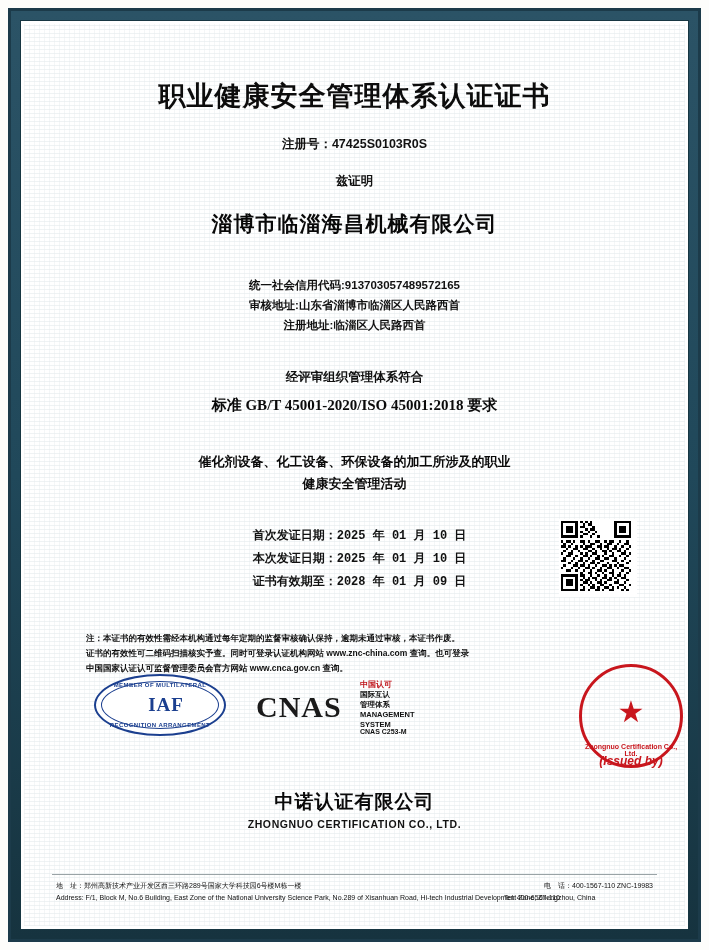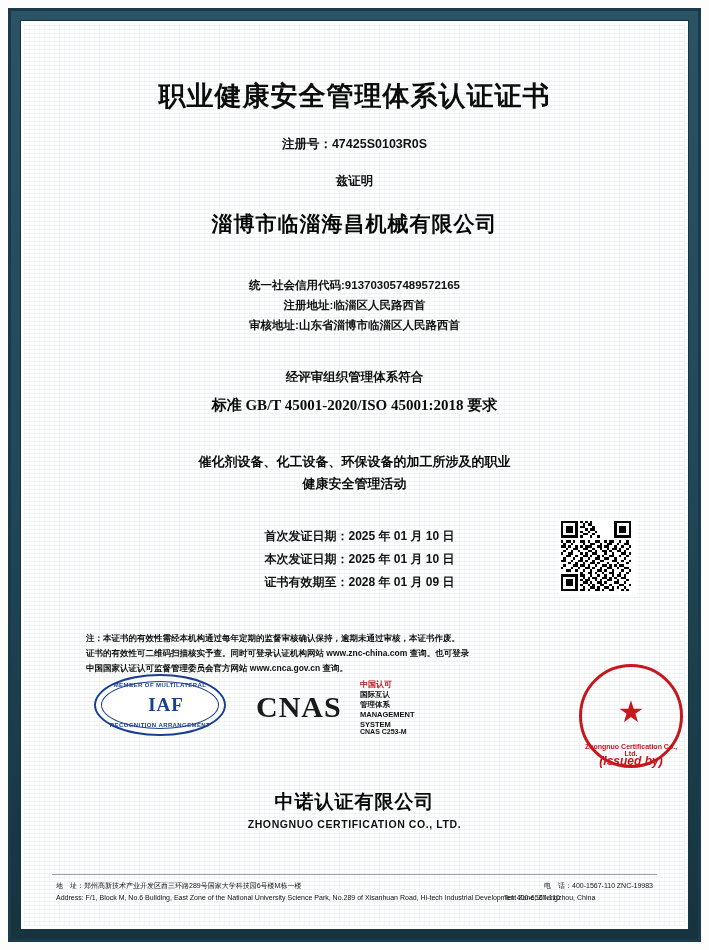--- a/index.html
+++ b/index.html
@@ -111,20 +111,21 @@
     font-weight:bold;
     line-height:22px;
     margin-top:6px;
     color:#0a0a0a;
   }
 
   .dates-row{
     position:relative;
     margin-top:30px;
     height:96px;
+    font-family:Liberation Mono, monospace;
   }
   .dates{
     position:absolute;left:0;right:0;top:0;
     text-align:center;
     font-size:12px;
     font-weight:bold;
     line-height:23px;
     color:#111;
     padding-left:10px;
   }
@@ -273,22 +274,22 @@
       <div class="title">职业健康安全管理体系认证证书</div>
 
       <div class="reg-no">注册号：47425S0103R0S</div>
 
       <div class="hereby">兹证明</div>
 
       <div class="company">淄博市临淄海昌机械有限公司</div>
 
       <div class="meta">
         <div>统一社会信用代码:913703057489572165</div>
+        <div>审核地址:山东省淄博市临淄区人民路西首</div>
         <div>注册地址:临淄区人民路西首</div>
-        <div>审核地址:山东省淄博市临淄区人民路西首</div>
       </div>
 
       <div class="conform">经评审组织管理体系符合</div>
       <div class="standard">标准 GB/T 45001-2020/ISO 45001:2018 要求</div>
 
       <div class="scope-wrap">
         <div class="scope-body">
           <div>催化剂设备、化工设备、环保设备的加工所涉及的职业</div>
           <div>健康安全管理活动</div>
         </div>

